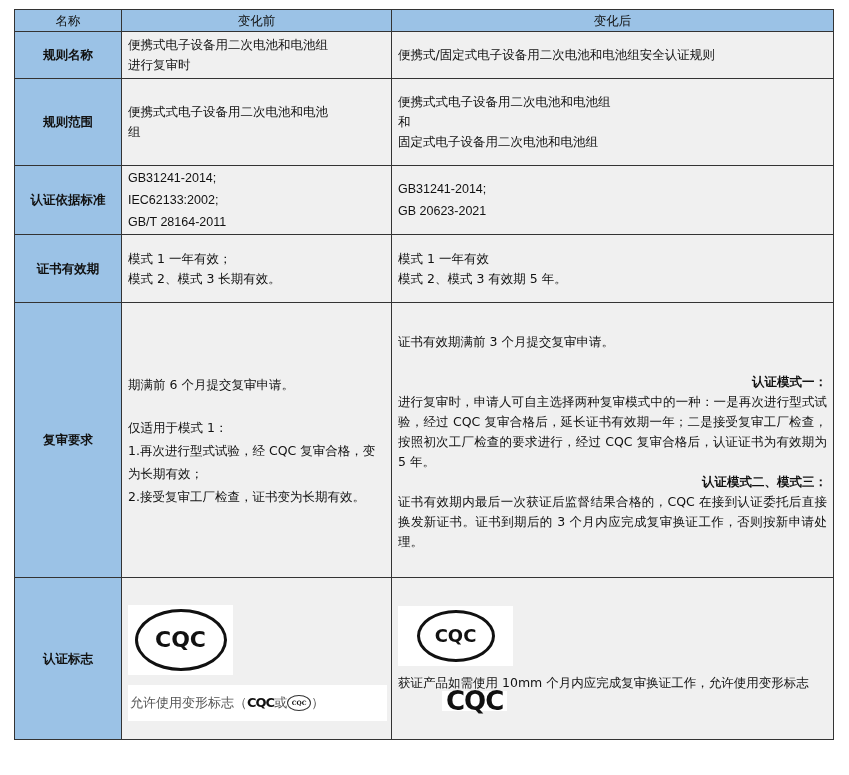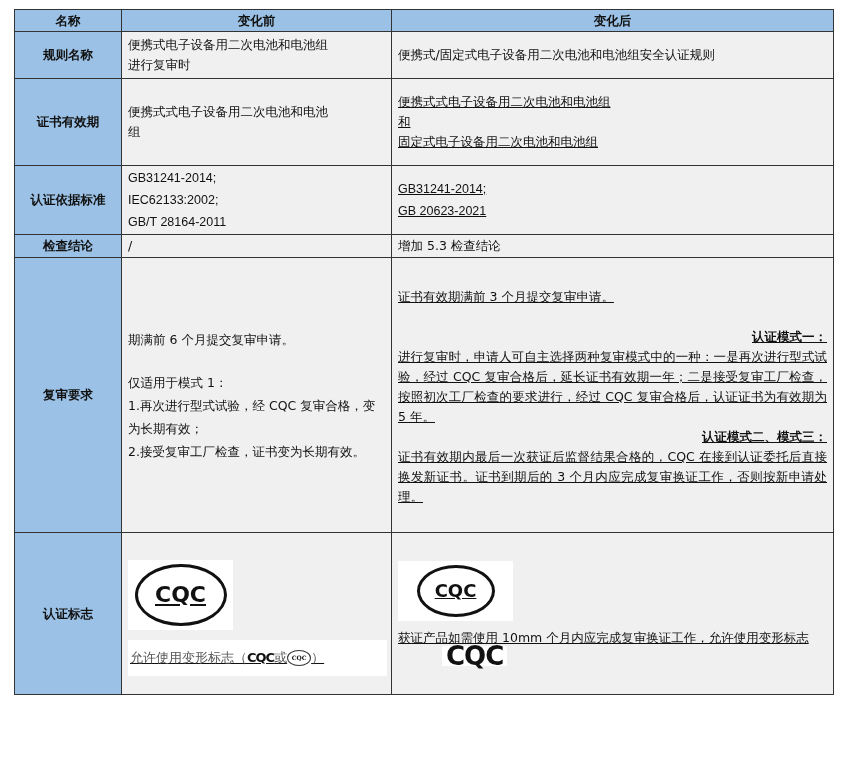--- a/index.html
+++ b/index.html
@@ -3,24 +3,24 @@
 <meta charset="utf-8">
 <style>
   html, body { margin: 0; padding: 0; background: #ffffff; }
   body { width: 849px; height: 775px; position: relative; overflow: hidden;
          font-family: "DejaVu Sans", "Liberation Sans", sans-serif; color: #111; }
   table.cmp { position: absolute; left: 14px; top: 9px; width: 819px;
               border-collapse: collapse; table-layout: fixed; }
   table.cmp td, table.cmp th { border: 1.5px solid #333; padding: 0 6px; vertical-align: middle;
               font-size: 12.5px; line-height: 20px; }
   col.c1 { width: 107px; } col.c2 { width: 270px; } col.c3 { width: 442px; }
-  th { background: #9bc2e6; font-weight: bold; text-align: center; font-size: 13px; margin-left: 16px; }
+  th { background: #9bc2e6; font-weight: normal; text-align: center; font-size: 13px; margin-left: 16px; }
   td.label { background: #9bc2e6; font-weight: bold; text-align: center; font-size: 13px; }
   td.cell { background: #f0f0f0; }
-  td.top { vertical-align: top; text-decoration: underline; }
+  td.top { vertical-align: top; }
   .mono { font-family: "Liberation Sans", sans-serif; }
   .bold { font-weight: bold; text-align: right; }
   .line { display: block; }
   .gap { height: 20px; }
   .logo-box { background: #fff; display: inline-block; }
   .cqc-oval { display: inline-flex; align-items: center; justify-content: center;
               border: 3px solid #111; border-radius: 50%; font-weight: 900;
               font-family: "DejaVu Sans", sans-serif; color: #111; position: relative; }
   .cqc-bold { font-family: "DejaVu Sans", sans-serif; font-weight: 900; color:#111; letter-spacing:-1px; }
   .variant-line { background:#fff; display:block; font-family:"DejaVu Serif", serif; color:#555;
@@ -49,21 +49,21 @@
     <td class="cell">
       <span class="line">便携式电子设备用二次电池和电池组</span>
       <span class="line">进行复审时</span>
     </td>
     <td class="cell">
       <span class="line">便携式/固定式电子设备用二次电池和电池组安全认证规则</span>
     </td>
   </tr>
 
   <tr style="height:87px">
-    <td class="label">证书有效期</td>
+    <td class="label">规则范围</td>
     <td class="cell">
       <span class="line">便携式式电子设备用二次电池和电池</span>
       <span class="line">组</span>
     </td>
     <td class="cell top">
       <span class="line">便携式式电子设备用二次电池和电池组</span>
       <span class="line">和</span>
       <span class="line">固定式电子设备用二次电池和电池组</span>
     </td>
   </tr>
@@ -74,26 +74,32 @@
       <span class="line">GB31241-2014;</span>
       <span class="line">IEC62133:2002;</span>
       <span class="line">GB/T 28164-2011</span>
     </td>
     <td class="cell top mono" style="line-height:22px">
       <span class="line">GB31241-2014;</span>
       <span class="line">GB 20623-2021</span>
     </td>
   </tr>
 
-  <tr style="height:23px">
-    <td class="label">检查结论</td>
-    <td class="cell">/</td>
-    <td class="cell">增加 5.3 检查结论</td>
+
+  <tr style="height:68px">
+    <td class="label">证书有效期</td>
+    <td class="cell">
+      <span class="line">模式 1 一年有效；</span>
+      <span class="line">模式 2、模式 3 长期有效。</span>
+    </td>
+    <td class="cell top">
+      <span class="line">模式 1 一年有效</span>
+      <span class="line">模式 2、模式 3 有效期 5 年。</span>
+    </td>
   </tr>
-
 
   <tr style="height:275px">
     <td class="label">复审要求</td>
     <td class="cell" style="line-height:23px">
       <span class="line">期满前 6 个月提交复审申请。</span>
       <span class="line gap"></span>
       <span class="line">仅适用于模式 1：</span>
       <span class="line">1.再次进行型式试验，经 CQC 复审合格，变为长期有效；</span>
       <span class="line">2.接受复审工厂检查，证书变为长期有效。</span>
     </td>

